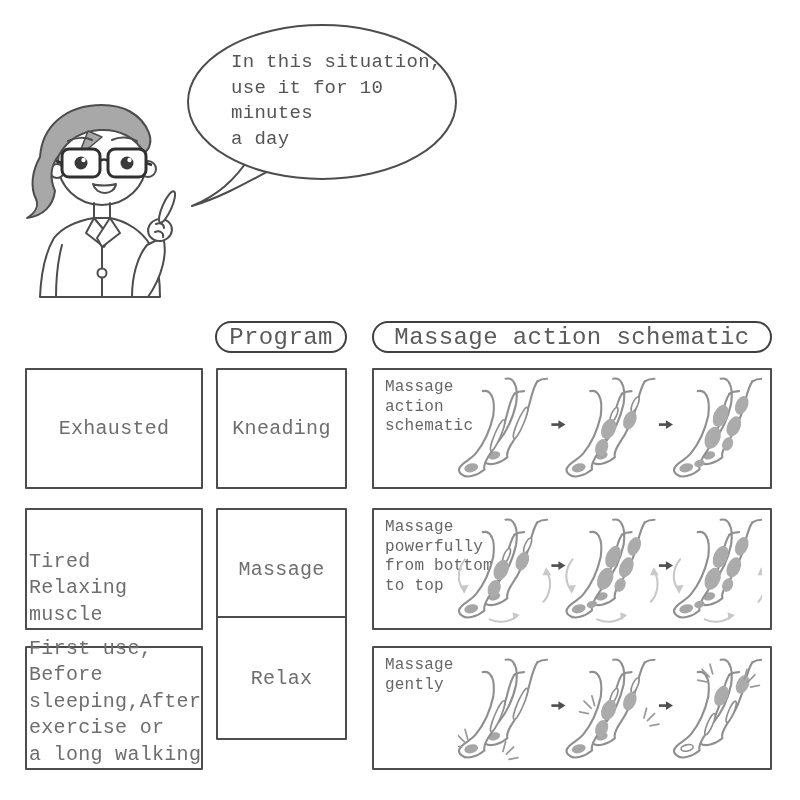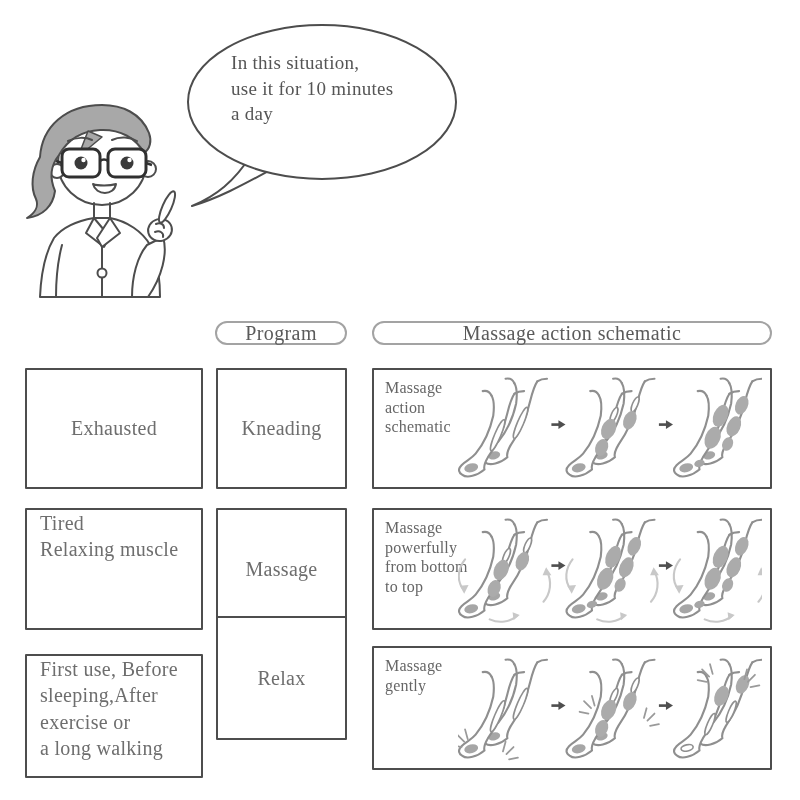--- a/index.html
+++ b/index.html
@@ -1,30 +1,30 @@
 <!DOCTYPE html>
 <html><head>
 <meta charset="utf-8">
 <style>
   html,body{margin:0;padding:0;background:#fff;}
   #page{position:relative;width:800px;height:800px;background:#fff;overflow:hidden;
-        font-family:Liberation Serif, serif;}
+        font-family:Liberation Mono, monospace;}
   .abs{position:absolute;}
   
   .bubble-text{position:absolute;left:231px;top:50px;width:220px;font-size:19px;line-height:1.35;
                color:#555;letter-spacing:.3px;white-space:pre-line;}
   
-  .pill{position:absolute;height:24px;border:2px solid #a3a3a3;border-radius:17px;background:#fff;
+  .pill{position:absolute;height:32px;border:2px solid #404040;border-radius:17px;background:#fff;
         box-sizing:border-box;display:flex;align-items:center;justify-content:center;
-        font-size:20px;color:#5a5a5a;letter-spacing:.4px;}
+        font-size:24px;color:#5a5a5a;letter-spacing:.4px;}
   
   .box{position:absolute;background:#fff;border:2px solid #4d4d4d;border-radius:1px;
        box-sizing:border-box;color:#6e6e6e;font-size:20px;letter-spacing:.3px;}
   .cc{display:flex;align-items:center;justify-content:center;text-align:center;}
-  .cl{display:flex;align-items:flex-start;justify-content:flex-start;padding-left:13px;line-height:1.32;}
+  .cl{display:flex;align-items:flex-end;justify-content:flex-start;padding-left:2px;line-height:1.32;}
   .ws{white-space:pre-line;}
   .schemlabel{position:absolute;left:11px;top:8px;font-size:16px;line-height:1.22;color:#666;
               letter-spacing:.2px;white-space:pre-line;}
   .legs{position:absolute;right:8px;bottom:5px;width:304px;height:106px;}
   
   .ll{fill:none;stroke:#8f8f8f;stroke-width:2.4;stroke-linecap:round;}
   .cap{fill:#fff;stroke:#8f8f8f;stroke-width:1.8;}
   .bag{fill:#ababab;}
   .bagf{fill:#a6a6a6;}
   .mo{fill:none;stroke:#c8c8c8;stroke-width:2.4;stroke-linecap:round;}
@@ -206,21 +206,21 @@
       <use href="#swirl" x="0" y="4"></use>
       <use href="#arrowr" x="106" y="48"></use>
       <use href="#pair-full" x="122" y="4"></use>
       <use href="#swirl" x="122" y="4"></use>
       <use href="#arrowr" x="228" y="48"></use>
       <use href="#pair-full" x="244" y="4"></use>
       <use href="#swirl" x="244" y="4"></use>
     </svg>
   </div>
 
-  <div class="box cl" style="left:25px;top:646px;width:178px;height:124px;margin-top:8px;">
+  <div class="box cl" style="left:25px;top:646px;width:178px;height:124px;">
     <span class="ws">First use, Before
 sleeping,After
 exercise or
 a long walking</span>
   </div>
   <div class="box cc" style="left:216px;top:616px;width:131px;height:124px;">
     <span>Relax</span>
   </div>
   <div class="box" style="left:372px;top:646px;width:400px;height:124px;">
     <div class="schemlabel">Massage

